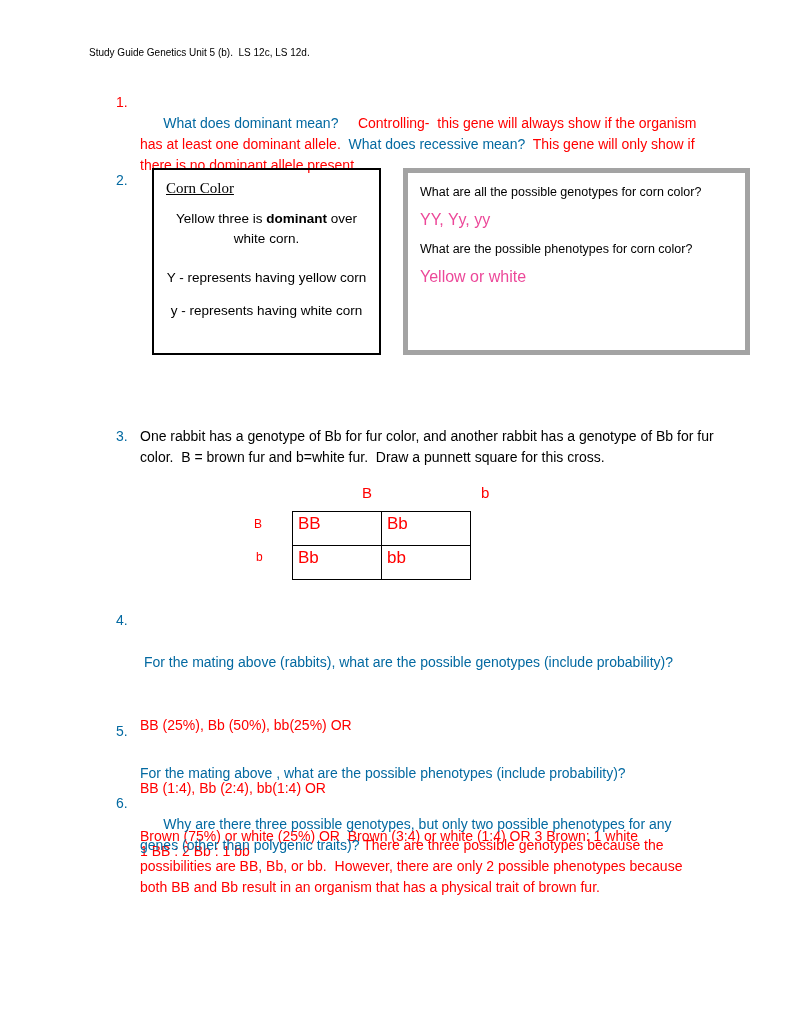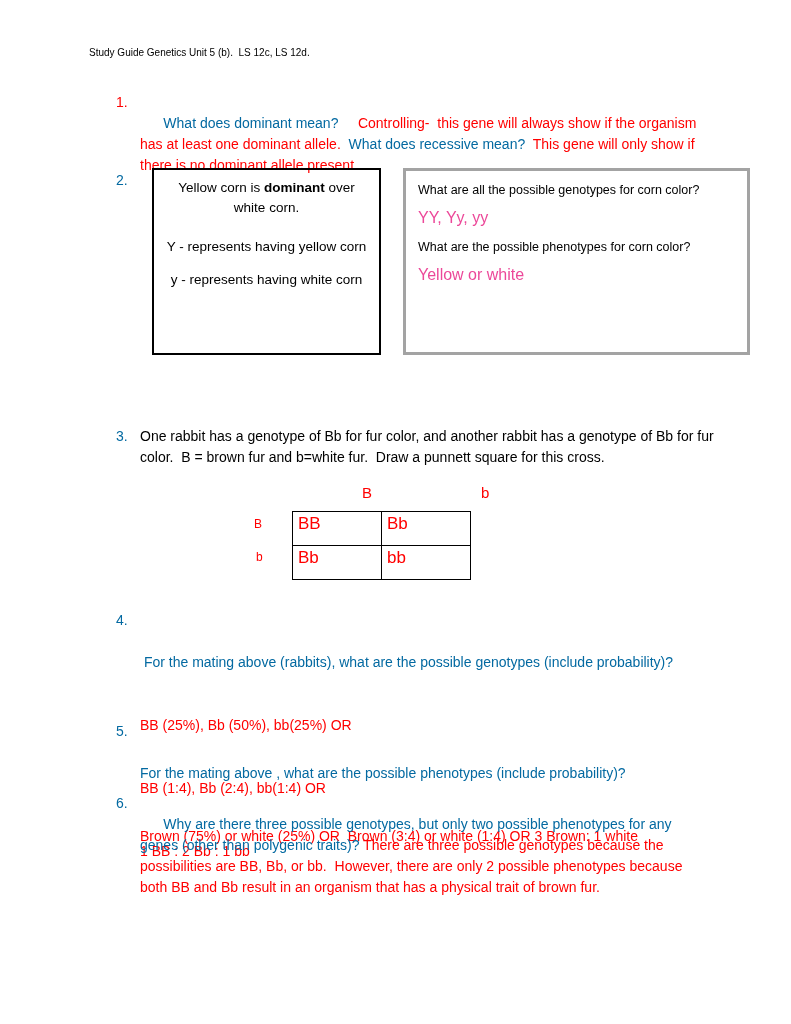--- a/index.html
+++ b/index.html
@@ -59,21 +59,21 @@
     line-height: 20px;
   }
   .corn-title-row { text-align: left; }
 
   .answer-box {
     position: absolute;
     left: 403px;
     top: 168px;
     width: 347px;
     height: 187px;
-    border: 3px solid #a3a3a3;
+    border: 5px solid #a3a3a3;
     padding: 11px 12px;
     font-size: 12.5px;
     line-height: 16px;
   }
   .answer-box .bq { color: #000000; margin-bottom: 12px; }
   .answer-box .ba { color: #ec4899; font-size: 16px; margin-bottom: 13px; }
 
   
   .punnett-colhead {
     position: absolute;
@@ -117,21 +117,24 @@
     <div class="qtext" style="width:560px;">
       <span class="black">What does dominant mean? </span><span class="red">    Controlling-  this gene will always show if the organism has at least one dominant allele.</span><span class="black">  What does recessive mean?  </span><span class="red">This gene will only show if there is no dominant allele present</span>
     </div>
   </div>
 
   <div class="q" style="left:116px; top:170px; width:30px;">
     <span class="num black">2.</span>
   </div>
 
   <div class="corn-box">
-    <p class="corn-line"><span>Yellow corn is </span><span class="bold">dominant</span><span> over white corn.</span></p>
+    <div class="corn-title-row">
+      <span class="corn-title">Corn Color</span>
+    </div>
+    <p class="corn-line"><span>Yellow three is </span><span class="bold">dominant</span><span> over white corn.</span></p>
     <p class="corn-line" style="margin-top:19px;">Y - represents having yellow corn</p>
     <p class="corn-line" style="margin-top:13px;">y - represents having white corn</p>
   </div>
 
   <div class="answer-box">
     <p class="bq">What are all the possible genotypes for corn color?</p>
     <p class="ba">YY, Yy, yy</p>
     <p class="bq">What are the possible phenotypes for corn color?</p>
     <p class="ba">Yellow or white</p>
   </div>

